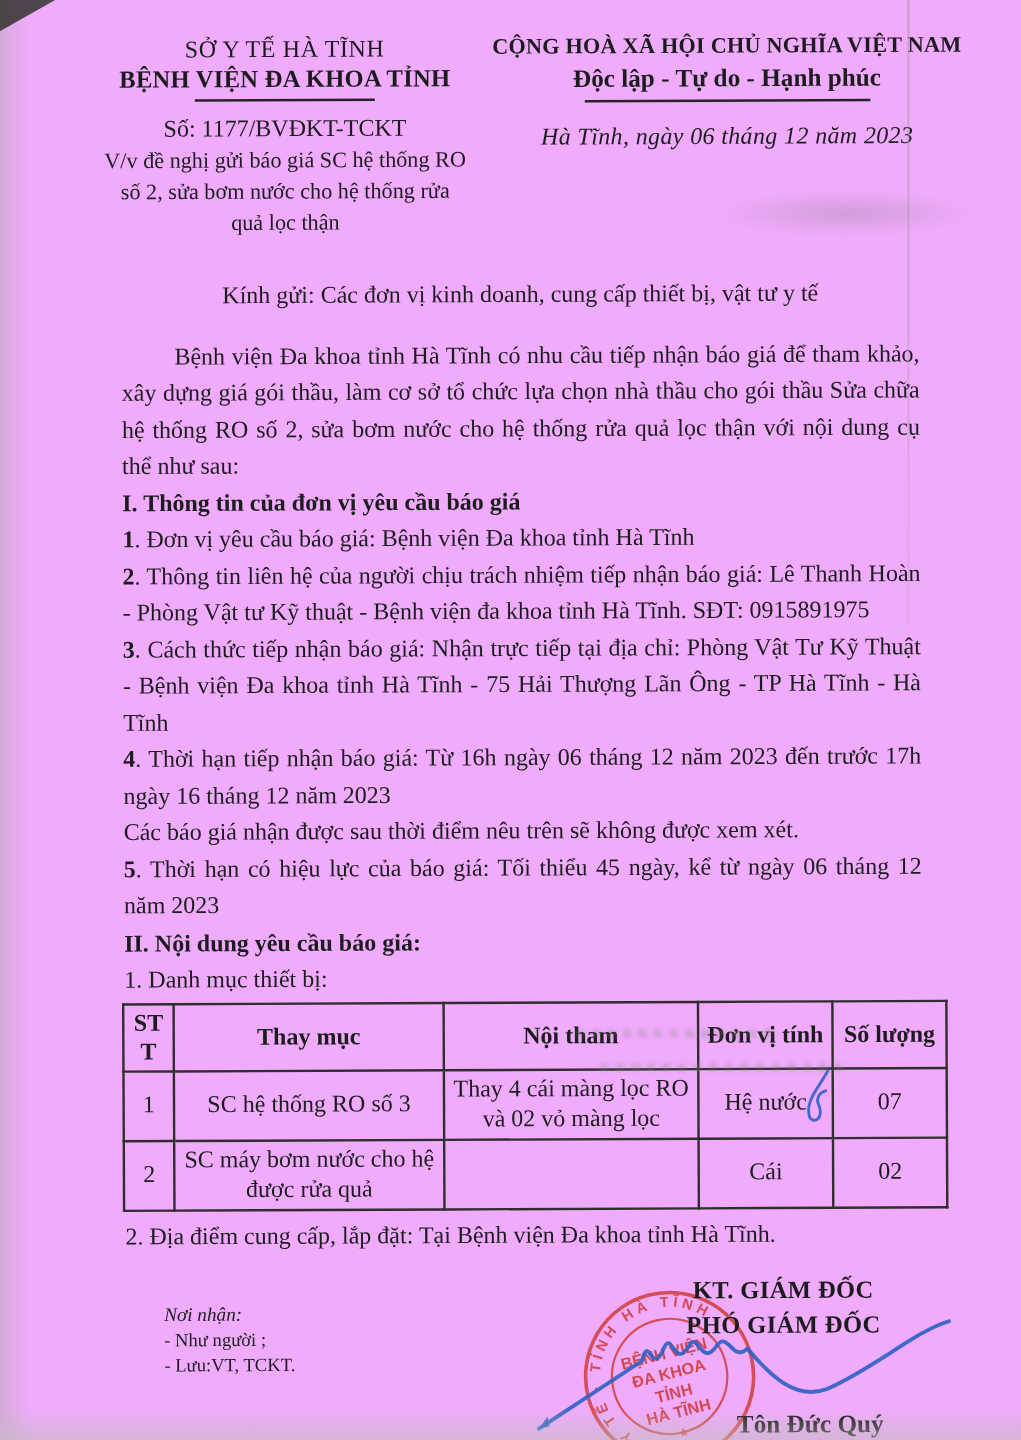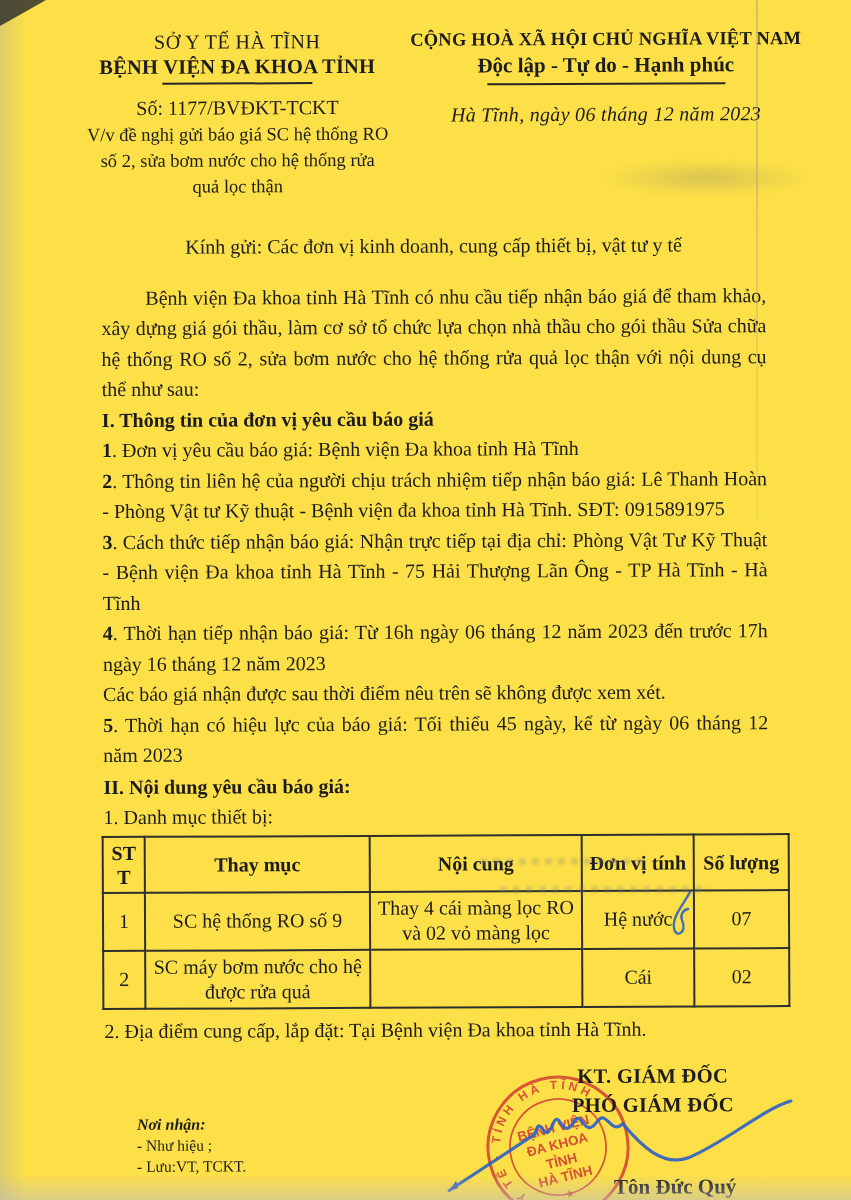--- a/index.html
+++ b/index.html
@@ -2,21 +2,21 @@
 <html><head>
 <meta charset="utf-8">
 <style>
   html,body{margin:0;padding:0;}
   body{
     width:851px;height:1200px;position:relative;overflow:hidden;
     background:#f4f4f2;
     font-family:"Liberation Serif","DejaVu Serif",serif;
     color:#1c1c1e;
   }
-  .page{position:absolute;inset:0;background:#fde047;}
+  .page{position:absolute;inset:0;background:#f0abfc;}
   .content{position:absolute;left:0;top:0;width:851px;transform:rotate(-0.25deg);transform-origin:40% 0;}
 
   
   .corner-mark{position:absolute;left:0;top:0;width:46px;height:26px;background:#32322f;
     clip-path:polygon(0 0,100% 0,55% 45%,0 100%);opacity:.85;z-index:5;}
   .edge-left{position:absolute;left:0;top:0;width:26px;height:100%;
     background:linear-gradient(to right,rgba(170,170,162,.38),rgba(170,170,162,0));z-index:4;}
   .fold-line{position:absolute;left:756px;top:0;width:2px;height:520px;
     background:linear-gradient(to bottom,rgba(150,150,143,.45),rgba(150,150,143,.12));z-index:4;}
   .smudge-topright{position:absolute;left:598px;top:160px;width:215px;height:36px;border-radius:50%;
@@ -57,21 +57,21 @@
     padding:3px 4px;}
   table.items th{font-weight:bold;line-height:24px;}
   th.c-stt{word-break:break-all;line-height:22px;border-radius:19px;}
   .col-stt{width:42px;}.col-dm{width:225px;}.col-nd{width:212px;}.col-dvt{width:112px;}.col-sl{width:95px;}
 
   .location-line{margin-top:6px;}
 
   
   .footer{position:relative;height:280px;margin-top:10px;}
   .recipients{position:absolute;left:32px;top:30px;font-size:15.5px;line-height:21px;text-align:left;}
-  .recipients .title{font-weight:bold;font-style:italic;font-size:16px;margin-top:28px;}
+  .recipients .title{font-weight:normal;font-style:italic;font-size:16px;}
   .sig-titles{position:absolute;left:408px;top:8px;width:280px;text-align:center;z-index:6;}
   .sig-title{font-size:20.5px;font-weight:bold;letter-spacing:.3px;line-height:29px;}
   .sig-name{position:absolute;left:450px;top:118px;width:240px;text-align:center;
     font-size:21px;font-weight:bold;z-index:7;}
   .seal-wrap{position:absolute;left:378px;top:18px;width:150px;height:150px;z-index:5;
     transform:rotate(-14deg);opacity:.92;}
   .sig-svg{position:absolute;left:322px;top:8px;z-index:8;}
   .check-svg{position:absolute;left:660px;top:888px;z-index:8;}
 </style>
 </head>
@@ -129,49 +129,49 @@
           <col class="col-stt">
             <col class="col-dm">
             <col class="col-nd">
             <col class="col-dvt">
             <col class="col-sl">
         </colgroup>
         <thead>
           <tr>
             <th class="c-stt">STT</th>
             <th>Thay mục</th>
-            <th>Nội cung</th>
+            <th>Nội tham</th>
             <th>Đơn vị tính</th>
             <th>Số lượng</th>
           </tr>
         </thead>
         <tbody>
           <tr>
             <td>1</td>
-            <td>SC hệ thống RO số 9</td>
+            <td>SC hệ thống RO số 3</td>
             <td>Thay 4 cái màng lọc RO và 02 vỏ màng lọc</td>
             <td>Hệ nước</td>
             <td>07</td>
           </tr>
           <tr>
             <td>2</td>
             <td>SC máy bơm nước cho hệ được rửa quả</td>
             <td></td>
             <td>Cái</td>
             <td>02</td>
           </tr>
         </tbody>
       </table>
 
       <div class="location-line">2. Địa điểm cung cấp, lắp đặt: Tại Bệnh viện Đa khoa tỉnh Hà Tĩnh.</div>
 
       <div class="footer">
         <div class="recipients">
           <div class="title">Nơi nhận:</div>
-          <div>- Như hiệu ;</div>
+          <div>- Như người ;</div>
           <div>- Lưu:VT, TCKT.</div>
         </div>
 
         <div class="sig-titles">
           <div class="sig-title">KT. GIÁM ĐỐC</div>
           <div class="sig-title">PHÓ GIÁM ĐỐC</div>
         </div>
 
         <div class="seal-wrap">
           <svg width="150" height="150" viewBox="0 0 150 150">

